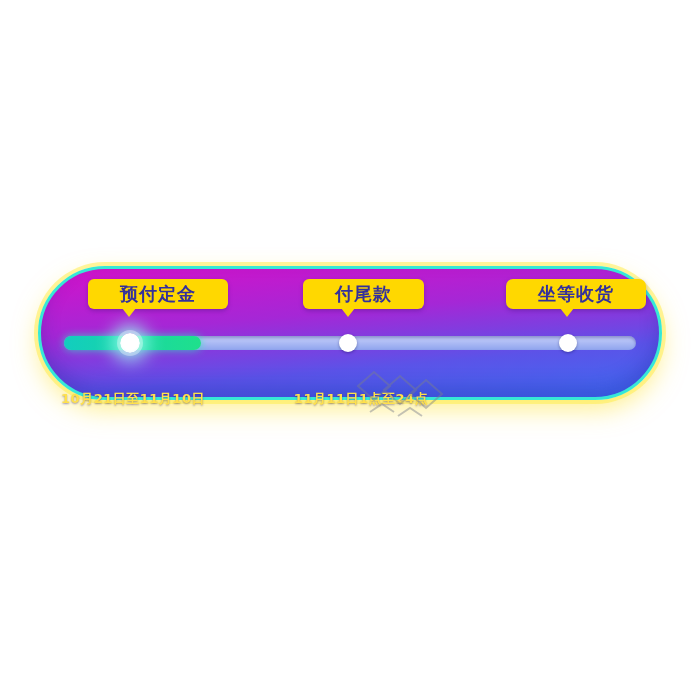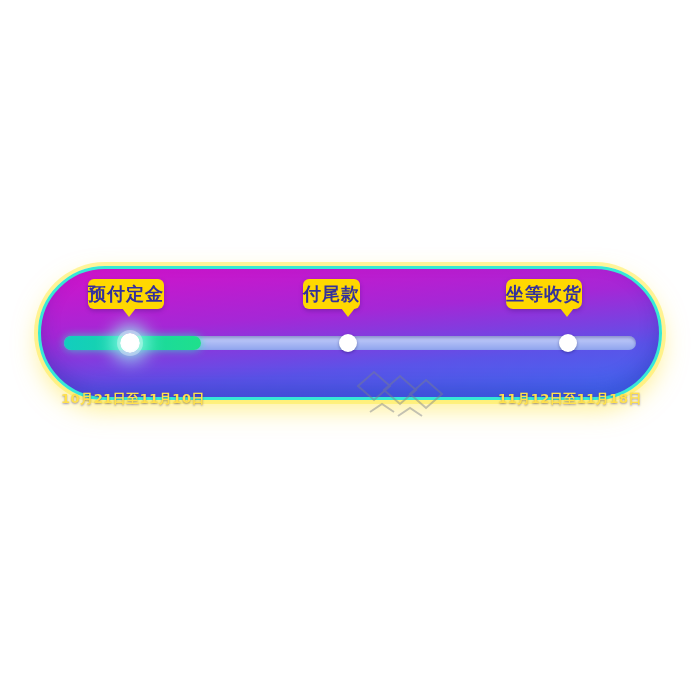--- a/index.html
+++ b/index.html
@@ -34,21 +34,21 @@
       0 10px 24px rgba(255, 228, 60, 0.55),
       inset 0 -10px 18px rgba(30, 30, 150, 0.28);
   }
 
   
   .bubble {
     position: absolute;
     top: 10px;
     height: 30px;
     line-height: 30px;
-    padding: 0 0;
+    padding: 0 32px;
     background: #ffd800;
     color: #34309c;
     font-size: 18px;
     font-weight: bold;
     letter-spacing: 1px;
     border-radius: 6px;
     text-align: right;
     white-space: nowrap;
     box-shadow: 0 2px 4px rgba(60, 20, 120, 0.35);
   }
@@ -161,21 +161,21 @@
 
     <div class="track">
       <div class="progress-fill" style="width: 24%;"></div>
     </div>
 
     <div class="dot dot-1"></div>
     <div class="dot dot-2"></div>
     <div class="dot dot-3"></div>
 
     <div class="stage-date date-1">10月21日至11月10日</div>
-    <div class="stage-date date-3">11月12日至11月18日</div>
+    <div class="stage-date date-2">11月11日1点至24点</div>
 
   </div>
 
   <svg class="watermark" viewBox="0 0 130 62" xmlns="http://www.w3.org/2000/svg">
     <g fill="none" stroke="#7b7f8c" stroke-width="2">
       <path d="M18 18 L34 4 L50 18 L34 32 Z"></path>
       <path d="M44 22 L60 8 L76 22 L60 36 Z"></path>
       <path d="M70 26 L86 12 L102 26 L86 40 Z"></path>
       <path d="M30 44 L42 36 L54 44"></path>
       <path d="M58 48 L70 40 L82 48"></path>

